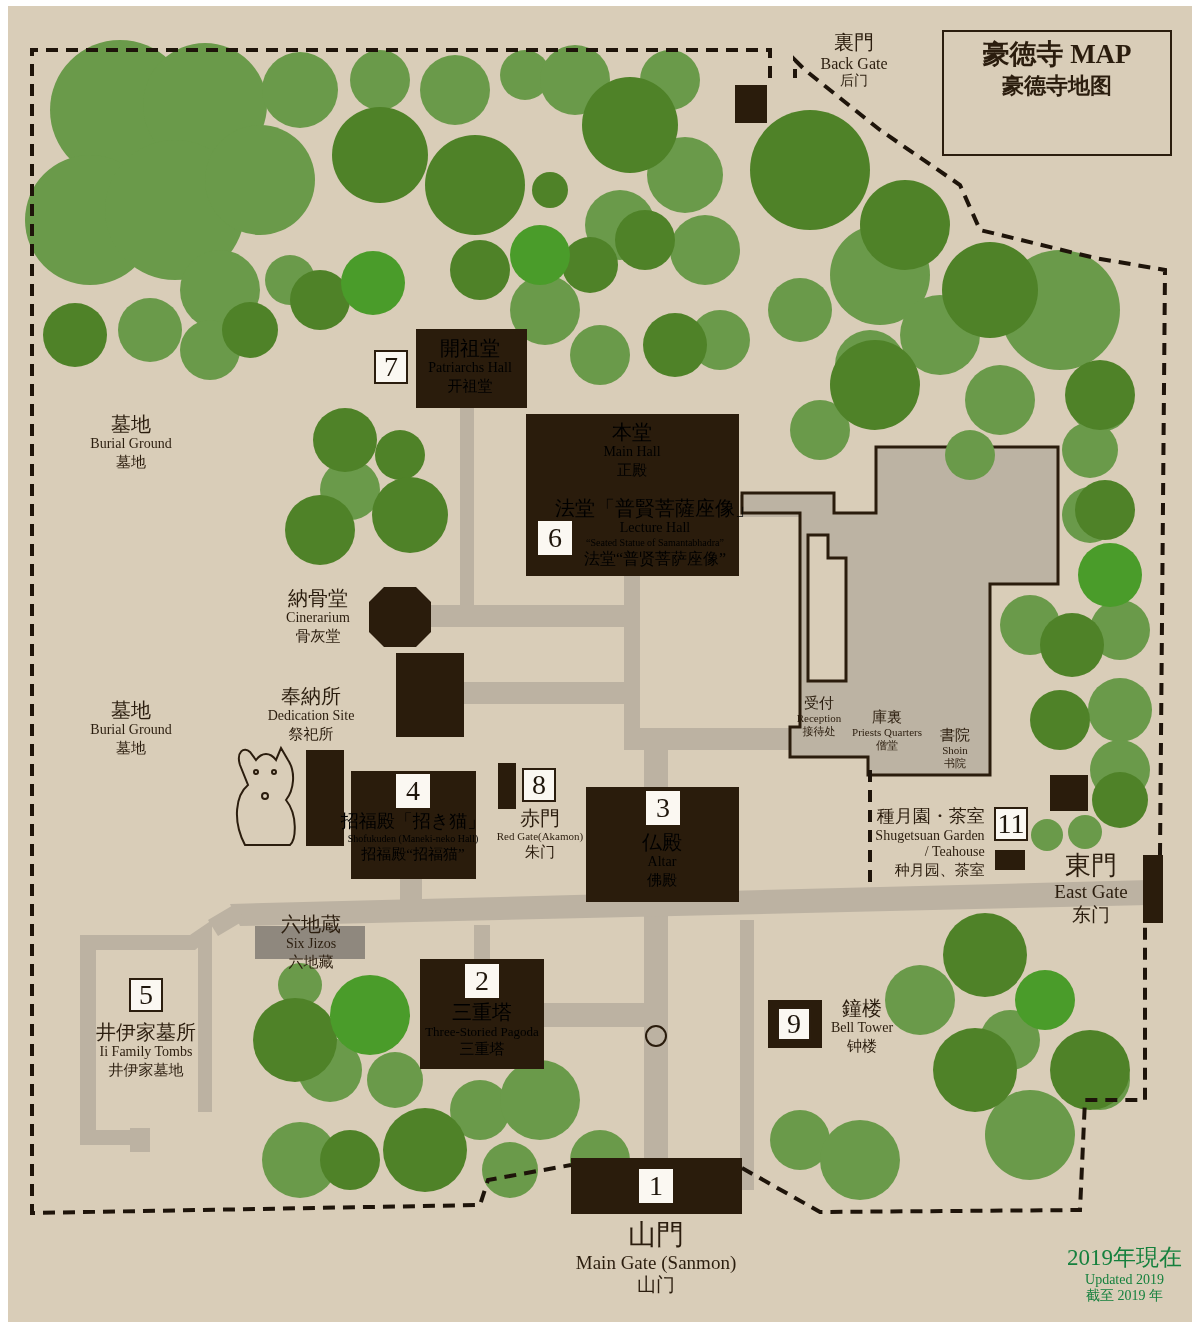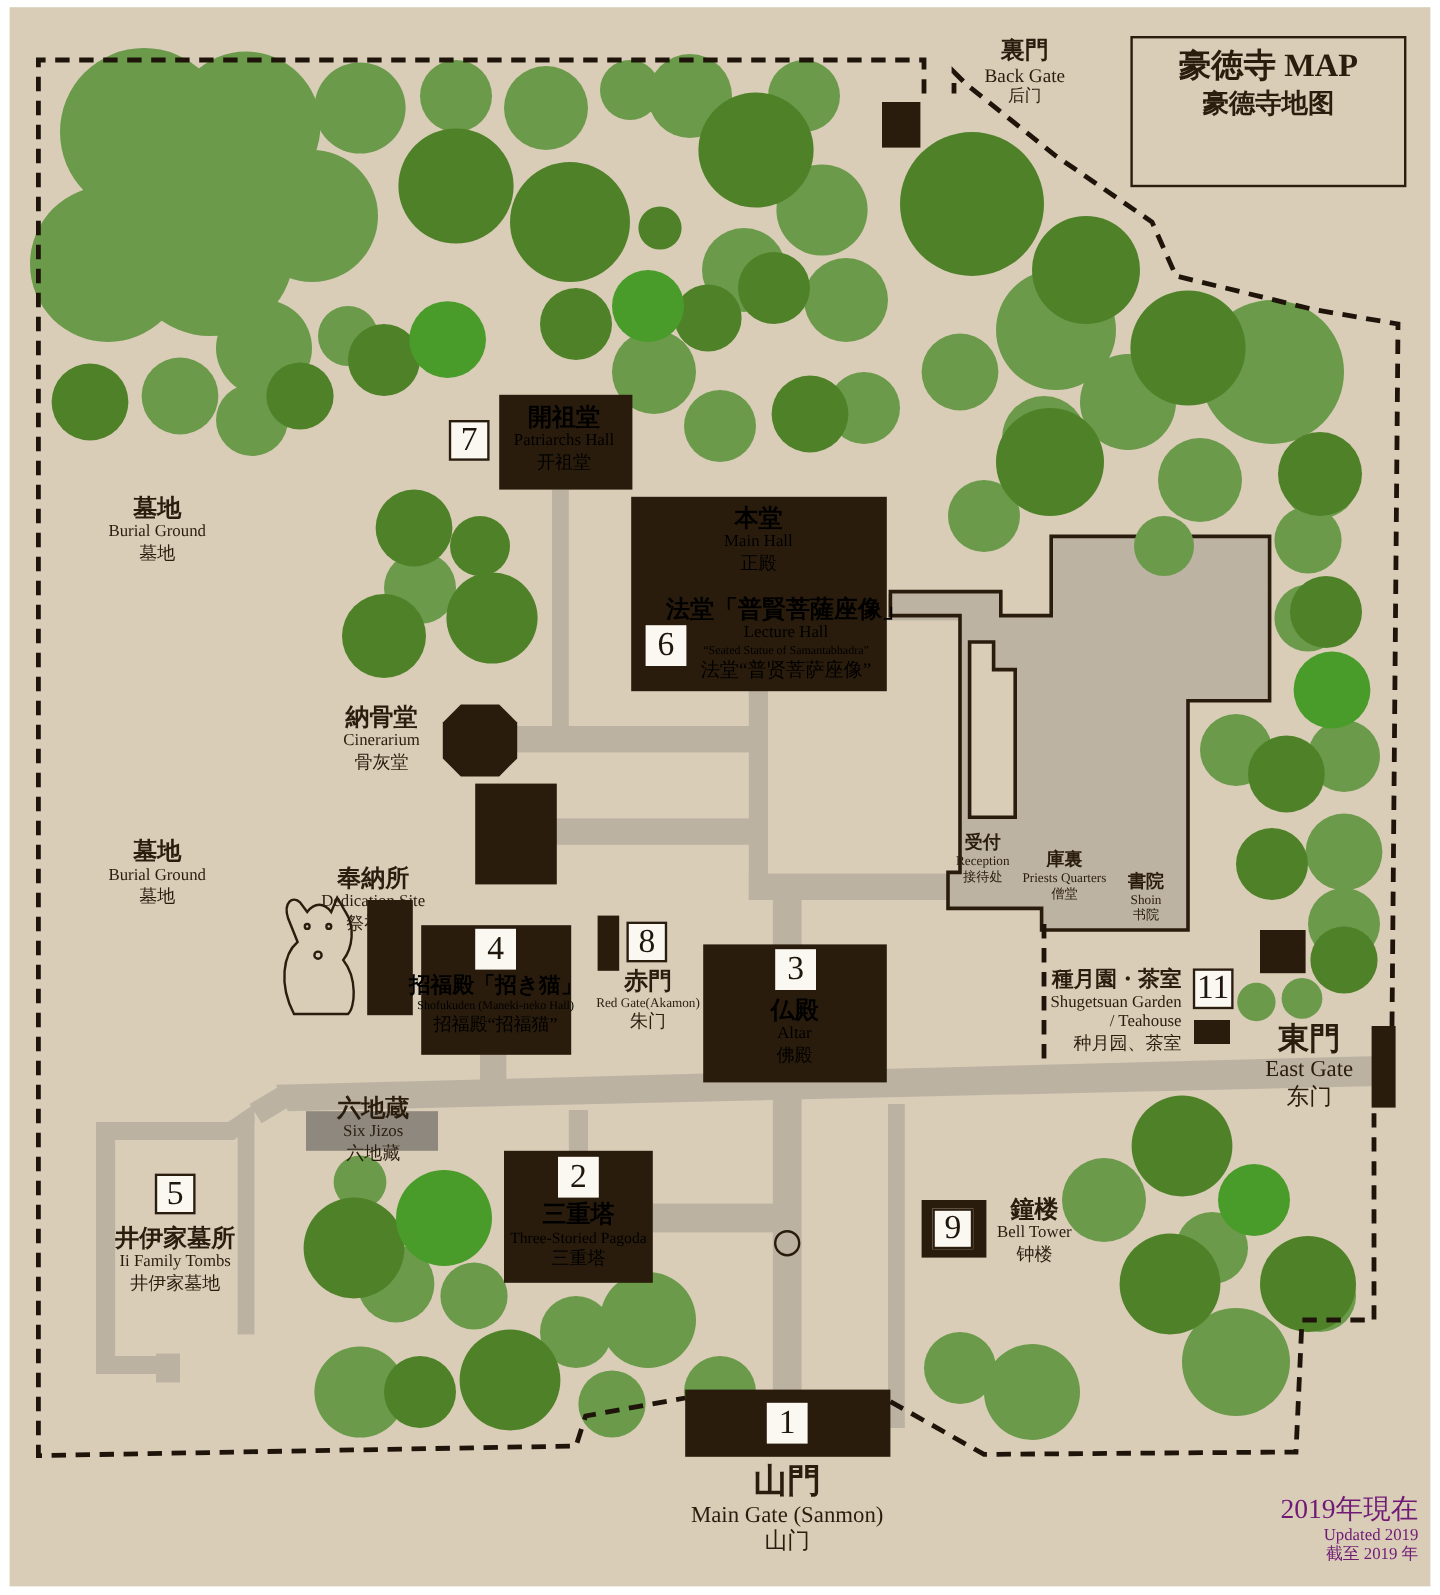--- a/index.html
+++ b/index.html
@@ -1,31 +1,31 @@
 <!DOCTYPE html>
 <html><head>
 <meta charset="utf-8">
 <style>
   html,body{margin:0;padding:0;background:#ffffff;}
   body{width:1200px;height:1329px;position:relative;overflow:hidden;font-family:"Liberation Serif","DejaVu Serif",serif;}
   #map{position:absolute;left:8px;top:6px;width:1184px;height:1316px;background:#d9cdb8;}
   svg.layer{position:absolute;left:0;top:0;width:1200px;height:1329px;}
   .lbl{position:absolute;text-align:center;color:#2b1d0e;line-height:1.2;white-space:nowrap;transform:translateX(-50%);}
-  .lbl .jp{font-weight:bold;font-size:20px;}
+  .lbl .jp{font-weight:normal;font-size:20px;}
   .lbl .en{font-size:15px;}
   .lbl .zh{font-size:15px;}
   .lbl.light{color:#000000;}
   .num{position:absolute;background:#fbf8f2;color:#1f160c;border:2px solid #2b1d0e;font-size:28px;text-align:center;line-height:30px;width:30px;height:30px;font-family:"Liberation Serif",serif;}
   .num.noborder{border:none;width:34px;height:34px;line-height:34px;}
   .title-box{position:absolute;left:942px;top:30px;width:226px;height:122px;border:2px solid #2b1d0e;text-align:center;color:#2b1d0e;}
   .title-box div{line-height:1.25;}
   .t1{font-size:27px;font-weight:bold;margin-top:6px;}
   .t2{font-size:25px;}
   .t3{font-size:22px;font-weight:bold;}
-  .updated{position:absolute;right:18px;top:1244px;text-align:right;color:#701a75;line-height:1.2;}
+  .updated{position:absolute;right:18px;top:1244px;text-align:center;color:#15803d;line-height:1.2;}
   .updated .u1{font-size:23px;}
   .updated .u2{font-size:14px;}
   .updated .u3{font-size:14px;}
 </style>
 </head>
 <body>
 
 <div id="map"></div>
 
 <svg class="layer" viewBox="0 0 1200 1329">
@@ -226,21 +226,21 @@
   <div class="en" style="font-size:14px">Burial Ground</div>
   <div class="zh">墓地</div>
 </div>
 
 <div class="lbl" style="left:318px;top:586px;">
   <div class="jp">納骨堂</div>
   <div class="en" style="font-size:14px">Cinerarium</div>
   <div class="zh">骨灰堂</div>
 </div>
 
-<div class="lbl" style="left:311px;top:684px;margin-top:36px;">
+<div class="lbl" style="left:311px;top:684px;">
   <div class="jp">奉納所</div>
   <div class="en" style="font-size:14px">Dedication Site</div>
   <div class="zh">祭祀所</div>
 </div>
 
 <div class="num noborder" style="left:396px;top:774px;">4</div>
 <div class="lbl light" style="left:413px;top:811px;">
   <div class="jp" style="font-size:18px">招福殿「招き猫」</div>
   <div class="en" style="font-size:10px">Shofukuden (Maneki-neko Hall)</div>
   <div class="zh">招福殿“招福猫”</div>

